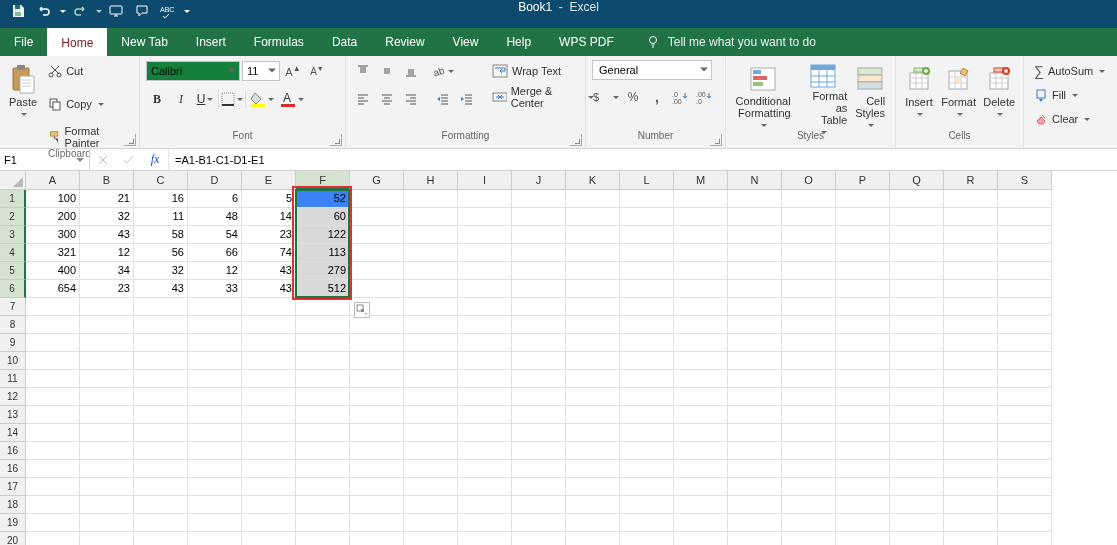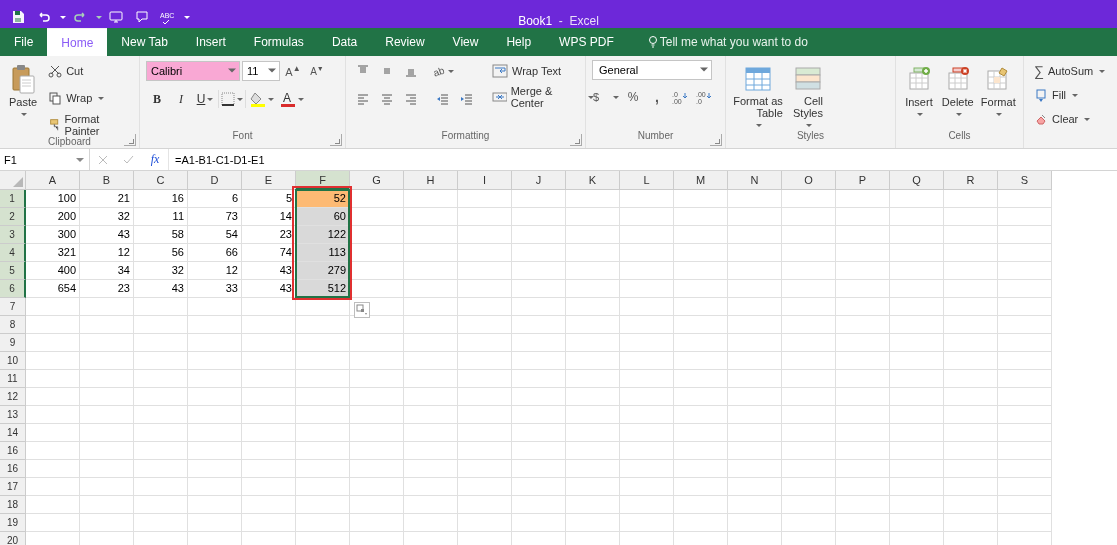--- a/index.html
+++ b/index.html
@@ -1,50 +1,50 @@
 <!DOCTYPE html>
 <html><head>
   <meta charset="utf-8">
   <style>
     * { box-sizing: border-box; margin: 0; padding: 0; font-family: "Segoe UI", Tahoma, sans-serif; }
     body { width: 1117px; height: 545px; overflow: hidden; background: #fff; font-size: 12px; }
 
     
-    .title-bar { height: 28px; background: #6d28d9; display: flex; align-items: flex-end; color: #fff; position: relative; }
+    .title-bar { height: 28px; background: #0c4a6e; display: flex; align-items: flex-start; color: #fff; position: relative; }
     .qat { display: flex; align-items: center; gap: 2px; padding-left: 6px; }
     .qat-btn { width: 24px; height: 22px; display: flex; align-items: center; justify-content: center; cursor: pointer; }
     .qat-drop { width: 8px; }
     .title-text { position: absolute; left: 50%; transform: translateX(-50%); font-size: 12px; }
     .title-brand { opacity: 0.85; }
 
     
     .tabs { height: 28px; background: #217346; display: flex; align-items: stretch; color: #fff; }
     .tab { padding: 0 14px; display: flex; align-items: center; font-size: 12px; cursor: pointer; }
     .tab.file { color: #fff; }
-    .tab.active { background: #fff; color: #8b5cf6; border-top: 1px solid rgba(0,0,0,0.05); }
-    .tellme { display: flex; align-items: center; padding-left: 18px; font-size: 12px; color: #e8f3ec; }
+    .tab.active { background: #fff; color: #7f1d1d; border-top: 1px solid rgba(0,0,0,0.05); }
+    .tellme { display: flex; align-items: center; gap: 8px; padding-left: 18px; font-size: 12px; color: #e8f3ec; }
 
     
     .ribbon { height: 93px; background: #f3f3f3; border-bottom: 1px solid #d4d4d4; display: flex; }
     .group { border-right: 1px solid #e1e1e1; display: flex; flex-direction: column; padding: 4px 6px 2px; position: relative; }
     .group-body { flex: 1; display: flex; align-items: flex-start; gap: 4px; }
     .group-label { height: 16px; text-align: center; font-size: 10px; color: #666; position: relative; }
     .dialog-launcher { position: absolute; right: 3px; bottom: 2px; width: 12px; height: 12px; border: 1px solid #aaa; border-left: none; border-top: none; cursor: pointer; }
     .dialog-launcher::before { content: ""; position: absolute; right: 1px; bottom: 1px; width: 4px; height: 4px; border-right: 1px solid #888; border-bottom: 1px solid #888; }
 
     .big-btn { display: flex; flex-direction: column; align-items: center; justify-content: flex-start; width: 44px; height: 70px; padding-top: 4px; gap: 2px; cursor: pointer; border-radius: 2px; }
     .big-btn .cap { font-size: 11px; color: #333; line-height: 12px; text-align: right; white-space: pre-line; }
 
     .icon-box { width: 30px; height: 30px; display: flex; align-items: center; justify-content: center; }
     .small-btn { width: 22px; height: 22px; display: flex; align-items: center; justify-content: center; cursor: pointer; border-radius: 2px; }
-    .stack { display: flex; flex-direction: column; gap: 5px; }
+    .stack { display: flex; flex-direction: column; gap: 11px; }
     .row3 { display: flex; gap: 2px; align-items: center; }
     .clip-stack .item { display: flex; align-items: center; gap: 4px; height: 22px; padding: 0 4px; font-size: 11px; color: #333; cursor: pointer; border-radius: 2px; }
 
-    .font-name { width: 94px; height: 20px; border: 1px solid #c5c5c5; background: #f9a8d4; font-size: 11px; padding: 0 16px 0 4px; cursor: pointer; position: relative; }
+    .font-name { width: 94px; height: 20px; border: 1px solid #c5c5c5; background: #15803d; font-size: 11px; padding: 0 16px 0 4px; cursor: pointer; position: relative; }
     .font-size { width: 38px; height: 20px; border: 1px solid #c5c5c5; background: #fff; font-size: 11px; padding: 0 12px 0 4px; cursor: pointer; }
     .combo { position: relative; display: inline-block; }
     .combo::after { content: ""; position: absolute; right: 4px; top: 50%; transform: translateY(-30%); border: 4px solid transparent; border-top-color: #666; }
 
     .number-format { width: 120px; height: 20px; border: 1px solid #c5c5c5; background: #fff; font-size: 11px; padding: 0 16px 0 6px; cursor: pointer; }
 
     .drop-caret { display: inline-block; border: 3px solid transparent; border-top-color: #666; margin-left: 2px; margin-top: 3px; }
 
     
     .namebox-bar { height: 22px; border-bottom: 1px solid #d4d4d4; display: flex; align-items: stretch; background: #fff; }
@@ -62,21 +62,21 @@
     .col-headers { position: absolute; left: 26px; top: 0; height: 19px; display: flex; }
     .col-h { width: 54px; height: 19px; border-right: 1px solid #ccc; border-bottom: 1px solid #ccc; background: #f0f0f0; text-align: center; font-size: 11px; color: #333; line-height: 18px; cursor: pointer; }
     .col-h.hl { background: #d5e2cf; border-bottom: 2px solid #217346; }
     .row-headers { position: absolute; left: 0; top: 19px; width: 26px; }
     .row-h { width: 26px; height: 18px; border-right: 1px solid #ccc; border-bottom: 1px solid #ccc; background: #f0f0f0; text-align: center; font-size: 10px; color: #333; line-height: 17px; cursor: pointer; }
     .row-h.hl { background: #d5e2cf; border-right: 2px solid #217346; }
     .cells { position: absolute; left: 26px; top: 19px; }
     .cell-row { display: flex; height: 18px; }
     .cell { width: 54px; height: 18px; border-right: 1px solid #e0e0e0; border-bottom: 1px solid #e0e0e0; font-size: 11px; padding: 0 3px; line-height: 17px; text-align: right; color: #000; overflow: hidden; }
     .cell.selected { background: #d9d9d9; }
-    .cell.active { background: #fdba74; }
+    .cell.active { background: #3b82f6; }
     .sel-border { position: absolute; border: 2px solid #217346; pointer-events: none; }
     .highlight-red { position: absolute; border: 2px solid #e03030; pointer-events: none; }
     .autofill-btn { position: absolute; width: 16px; height: 16px; border: 1px solid #bdbdbd; background: #fff; cursor: pointer; display: flex; align-items: center; justify-content: center; }
 
     
     svg { display: block; }
   </style>
 </head>
 <body>
 
@@ -176,21 +176,21 @@
               <circle cx="3" cy="11" r="2" fill="none" stroke="#555"></circle>
               <circle cx="11" cy="11" r="2" fill="none" stroke="#555"></circle>
             </svg>
           <span>Cut</span>
         </div>
         <div class="item">
           <svg width="14" height="14" viewBox="0 0 14 14">
               <rect x="2" y="2" width="7" height="8" fill="none" stroke="#555"></rect>
               <rect x="5" y="5" width="7" height="8" fill="#fff" stroke="#555"></rect>
             </svg>
-          <span>Wrap</span>
+          <span>Copy</span>
           <span class="drop-caret"></span>
         </div>
         <div class="item">
           <svg width="14" height="14" viewBox="0 0 14 14">
               <rect x="3" y="1" width="8" height="5" fill="#e8c574" stroke="#b08b3a"></rect>
               <path stroke="#888" d="M7 6v3h4v4"></path>
             </svg>
           <span>Format Painter</span>
         </div>
       </div>
@@ -368,20 +368,33 @@
             </svg>
           </div>
       </div>
     </div>
     <div class="group-label">Number</div>
     <div class="dialog-launcher"></div>
   </div>
 
   <div class="group" style="width:170px">
     <div class="group-body">
+      <div class="big-btn" style="width:66px">
+        <div class="icon-box">
+            <svg width="28" height="26">
+              <rect x="2" y="2" width="24" height="22" fill="#fff" stroke="#aaa"></rect>
+              <rect x="4" y="4" width="8" height="4" fill="#6fa8dc"></rect>
+              <rect x="4" y="10" width="14" height="4" fill="#e06666"></rect>
+              <rect x="4" y="16" width="10" height="4" fill="#93c47d"></rect>
+            </svg>
+          </div>
+        <span class="cap">Conditional
+Formatting</span>
+          <span class="drop-caret"></span>
+      </div>
       <div class="big-btn" style="width:52px">
         <div class="icon-box">
             <svg width="26" height="24">
               <rect x="1" y="1" width="24" height="22" fill="#fff" stroke="#6fa8dc"></rect>
               <rect x="1" y="1" width="24" height="5" fill="#6fa8dc"></rect>
               <path stroke="#6fa8dc" d="M1 12h24M1 18h24M9 1v22M17 1v22"></path>
             </svg>
           </div>
         <span class="cap">Format as
 Table</span>
@@ -411,43 +424,43 @@
               <rect x="3" y="6" width="18" height="16" fill="#fff" stroke="#aaa"></rect>
               <path stroke="#ccc" d="M3 11h18M3 16h18M9 6v16M15 6v16"></path>
               <rect x="7" y="1" width="10" height="4" fill="#d5e8d4" stroke="#82b366"></rect>
               <circle cx="19" cy="4" r="4" fill="#70ad47"></circle>
               <path stroke="#fff" stroke-width="1.5" d="M19 2v4M17 4h4"></path>
             </svg>
           </div>
         <span class="cap">Insert</span>
           <span class="drop-caret"></span>
       </div>
+      <div class="big-btn" style="width:42px">
+        <div class="icon-box">
+            <svg width="24" height="24">
+              <rect x="2" y="4" width="18" height="18" fill="#fff" stroke="#aaa"></rect>
+              <path stroke="#ccc" d="M2 10h18M2 16h18M8 4v18M14 4v18"></path>
+              <rect x="8" y="10" width="6" height="6" fill="#fce5cd"></rect>
+              <path fill="#e8c574" stroke="#b08b3a" d="M16 1l5 3-3 5-5-3z"></path>
+            </svg>
+          </div>
+        <span class="cap">Format</span>
+          <span class="drop-caret"></span>
+      </div>
       <div class="big-btn" style="width:40px">
         <div class="icon-box">
             <svg width="24" height="24">
               <rect x="3" y="6" width="18" height="16" fill="#fff" stroke="#aaa"></rect>
               <path stroke="#ccc" d="M3 11h18M3 16h18M9 6v16M15 6v16"></path>
               <rect x="7" y="1" width="10" height="4" fill="#f4cccc" stroke="#cc4125"></rect>
               <circle cx="19" cy="4" r="4" fill="#cc4125"></circle>
               <path stroke="#fff" stroke-width="1.5" d="M17.5 2.5l3 3M20.5 2.5l-3 3"></path>
             </svg>
           </div>
         <span class="cap">Delete</span>
-          <span class="drop-caret"></span>
-      </div>
-      <div class="big-btn" style="width:42px">
-        <div class="icon-box">
-            <svg width="24" height="24">
-              <rect x="2" y="4" width="18" height="18" fill="#fff" stroke="#aaa"></rect>
-              <path stroke="#ccc" d="M2 10h18M2 16h18M8 4v18M14 4v18"></path>
-              <rect x="8" y="10" width="6" height="6" fill="#fce5cd"></rect>
-              <path fill="#e8c574" stroke="#b08b3a" d="M16 1l5 3-3 5-5-3z"></path>
-            </svg>
-          </div>
-        <span class="cap">Format</span>
           <span class="drop-caret"></span>
       </div>
     </div>
     <div class="group-label">Cells</div>
   </div>
 
   <div class="group" style="width:90px;border-right:none">
     <div class="group-body">
       <div class="stack clip-stack" style="gap:2px">
         <div class="item">
@@ -563,21 +576,21 @@
         <div class="cell"></div>
         <div class="cell"></div>
         <div class="cell"></div>
         <div class="cell"></div>
         <div class="cell"></div>
       </div>
       <div class="cell-row">
         <div class="cell">200</div>
         <div class="cell">32</div>
         <div class="cell">11</div>
-        <div class="cell">73</div>
+        <div class="cell">48</div>
         <div class="cell">14</div>
         <div class="cell selected">60</div>
         <div class="cell"></div>
         <div class="cell"></div>
         <div class="cell"></div>
         <div class="cell"></div>
         <div class="cell"></div>
         <div class="cell"></div>
         <div class="cell"></div>
         <div class="cell"></div>

